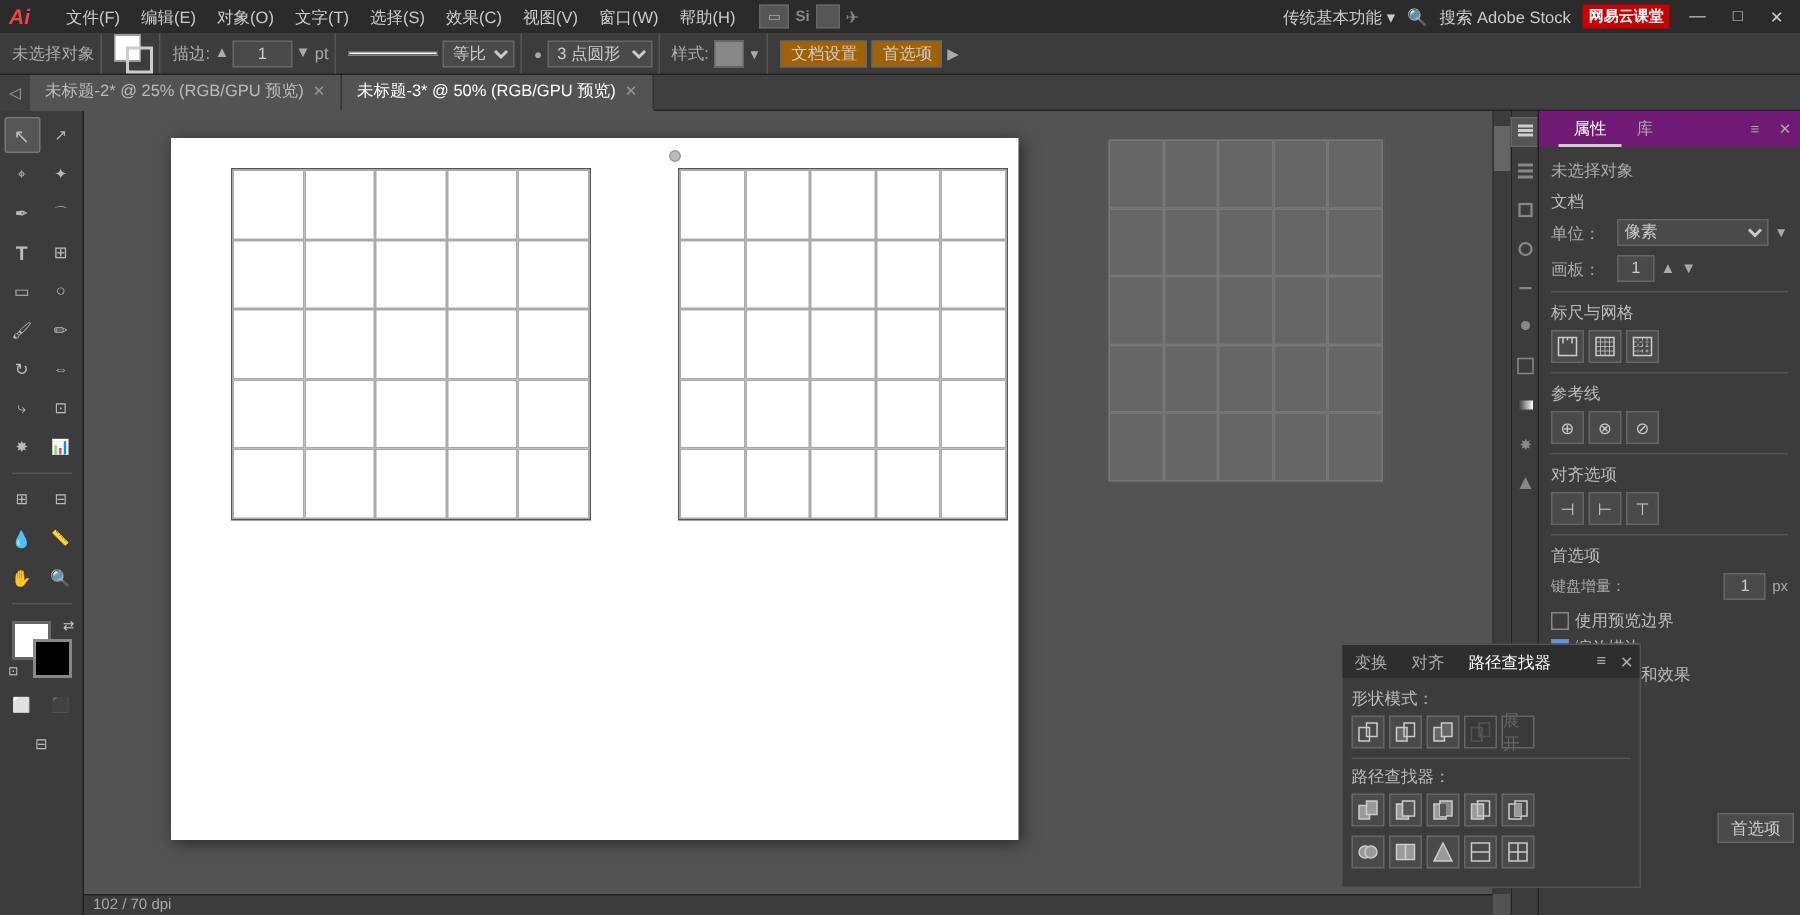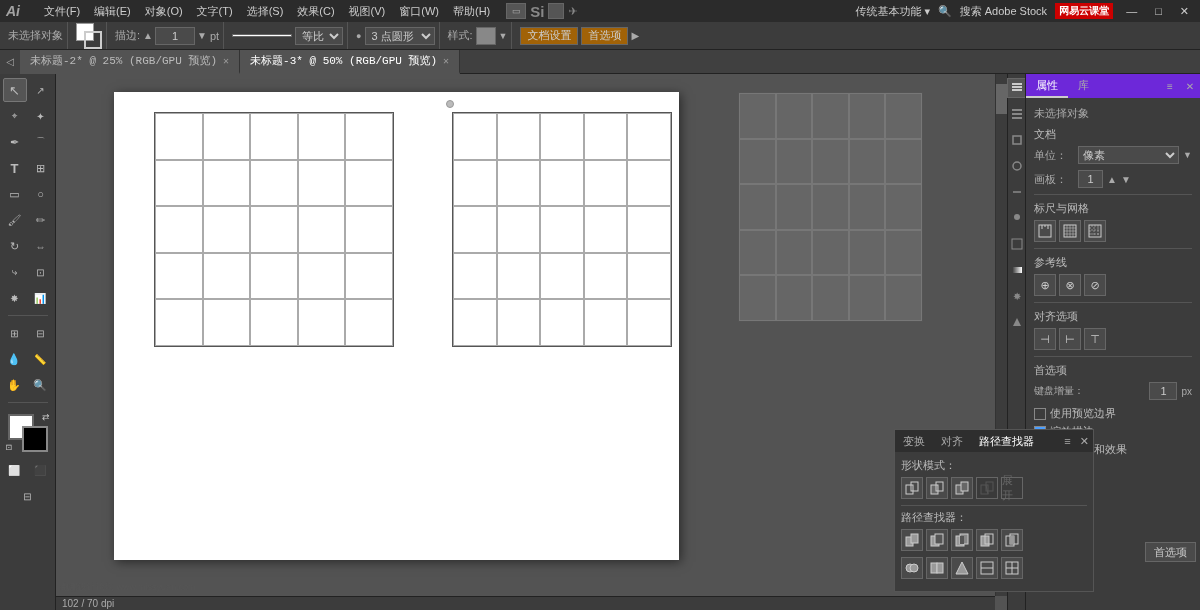--- a/index.html
+++ b/index.html
@@ -8,21 +8,21 @@
     
     #menubar {
       height: 22px;
       background: #2b2b2b;
       display: flex;
       align-items: center;
       padding: 0 6px;
       gap: 2px;
     }
     .menu-logo {
-      color: #a3a3a3;
+      color: #ef4444;
       font-style: italic;
       font-weight: bold;
       font-size: 14px;
       margin-right: 8px;
       width: 22px;
     }
     .menu-item {
       color: #ccc;
       font-size: 11px;
       padding: 2px 6px;
@@ -109,21 +109,20 @@
       display: flex;
       align-items: center;
       gap: 6px;
       background: #535353;
       border-right: 1px solid #333;
       border-bottom: 2px solid transparent;
       color: #bbb;
       font-size: 11px;
       cursor: pointer;
       white-space: nowrap;
-      font-family: Liberation Mono, monospace;
     }
     .tab.active {
       background: #535353;
       border-bottom: 2px solid #535353;
       color: #fff;
     }
     .tab-close { color: #999; font-size: 10px; cursor: pointer; }
     .tabs-left-btn {
       width: 20px; height: 24px;
       background: #404040;
@@ -184,22 +183,23 @@
     #right-panel {
       width: 175px;
       background: #3c3c3c;
       border-left: 1px solid #222;
       flex-shrink: 0;
       display: flex;
       flex-direction: column;
     }
     .panel-tabs {
       display: flex;
-      background: #6d28d9;
+      background: #701a75;
       height: 24px;
+      padding-left: 13px;
     }
     .panel-tab {
       padding: 4px 10px;
       font-size: 11px;
       color: #aaa;
       cursor: pointer;
       border-bottom: 2px solid transparent;
     }
     .panel-tab.active {
       color: #fff;
@@ -355,21 +355,21 @@
   <span class="menu-item">对象(O)</span>
   <span class="menu-item">文字(T)</span>
   <span class="menu-item">选择(S)</span>
   <span class="menu-item">效果(C)</span>
   <span class="menu-item">视图(V)</span>
   <span class="menu-item">窗口(W)</span>
   <span class="menu-item">帮助(H)</span>
 
   <span style="width:80px; display:flex; align-items:center; gap:4px; margin-left:8px;">
     <span style="width:20px;height:16px;background:#555;border:1px solid #666;display:flex;align-items:center;justify-content:center;font-size:9px;color:#aaa;">▭</span>
-    <span style="font-size:15px;color:#888;font-weight:bold;">Si</span>
+    <span style="font-size:10px;color:#888;font-weight:bold;">Si</span>
     <span style="width:16px;height:16px;background:#555;border:1px solid #666;"></span>
     <span style="font-size:11px;color:#888;">✈</span>
   </span>
 
   <div class="menu-right">
     <span class="menu-right-text">传统基本功能 ▾</span>
     <span style="font-size:11px;color:#888;">🔍</span>
     <span class="menu-right-text">搜索 Adobe Stock</span>
 
     <span style="background:#c00;color:#fff;font-size:10px;padding:1px 4px;font-weight:bold;">网易云课堂</span>

